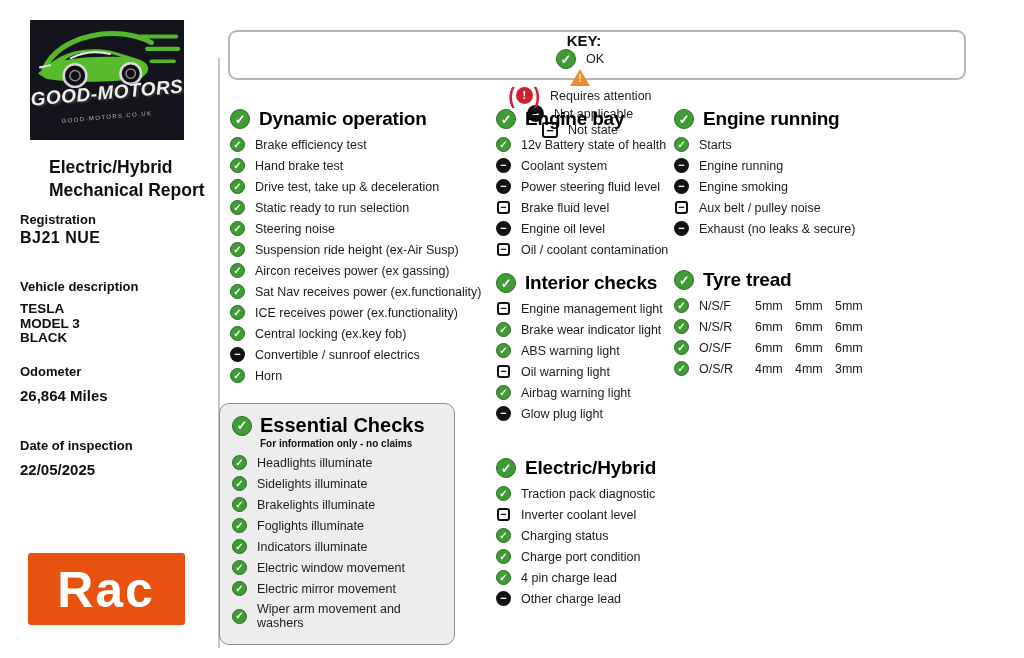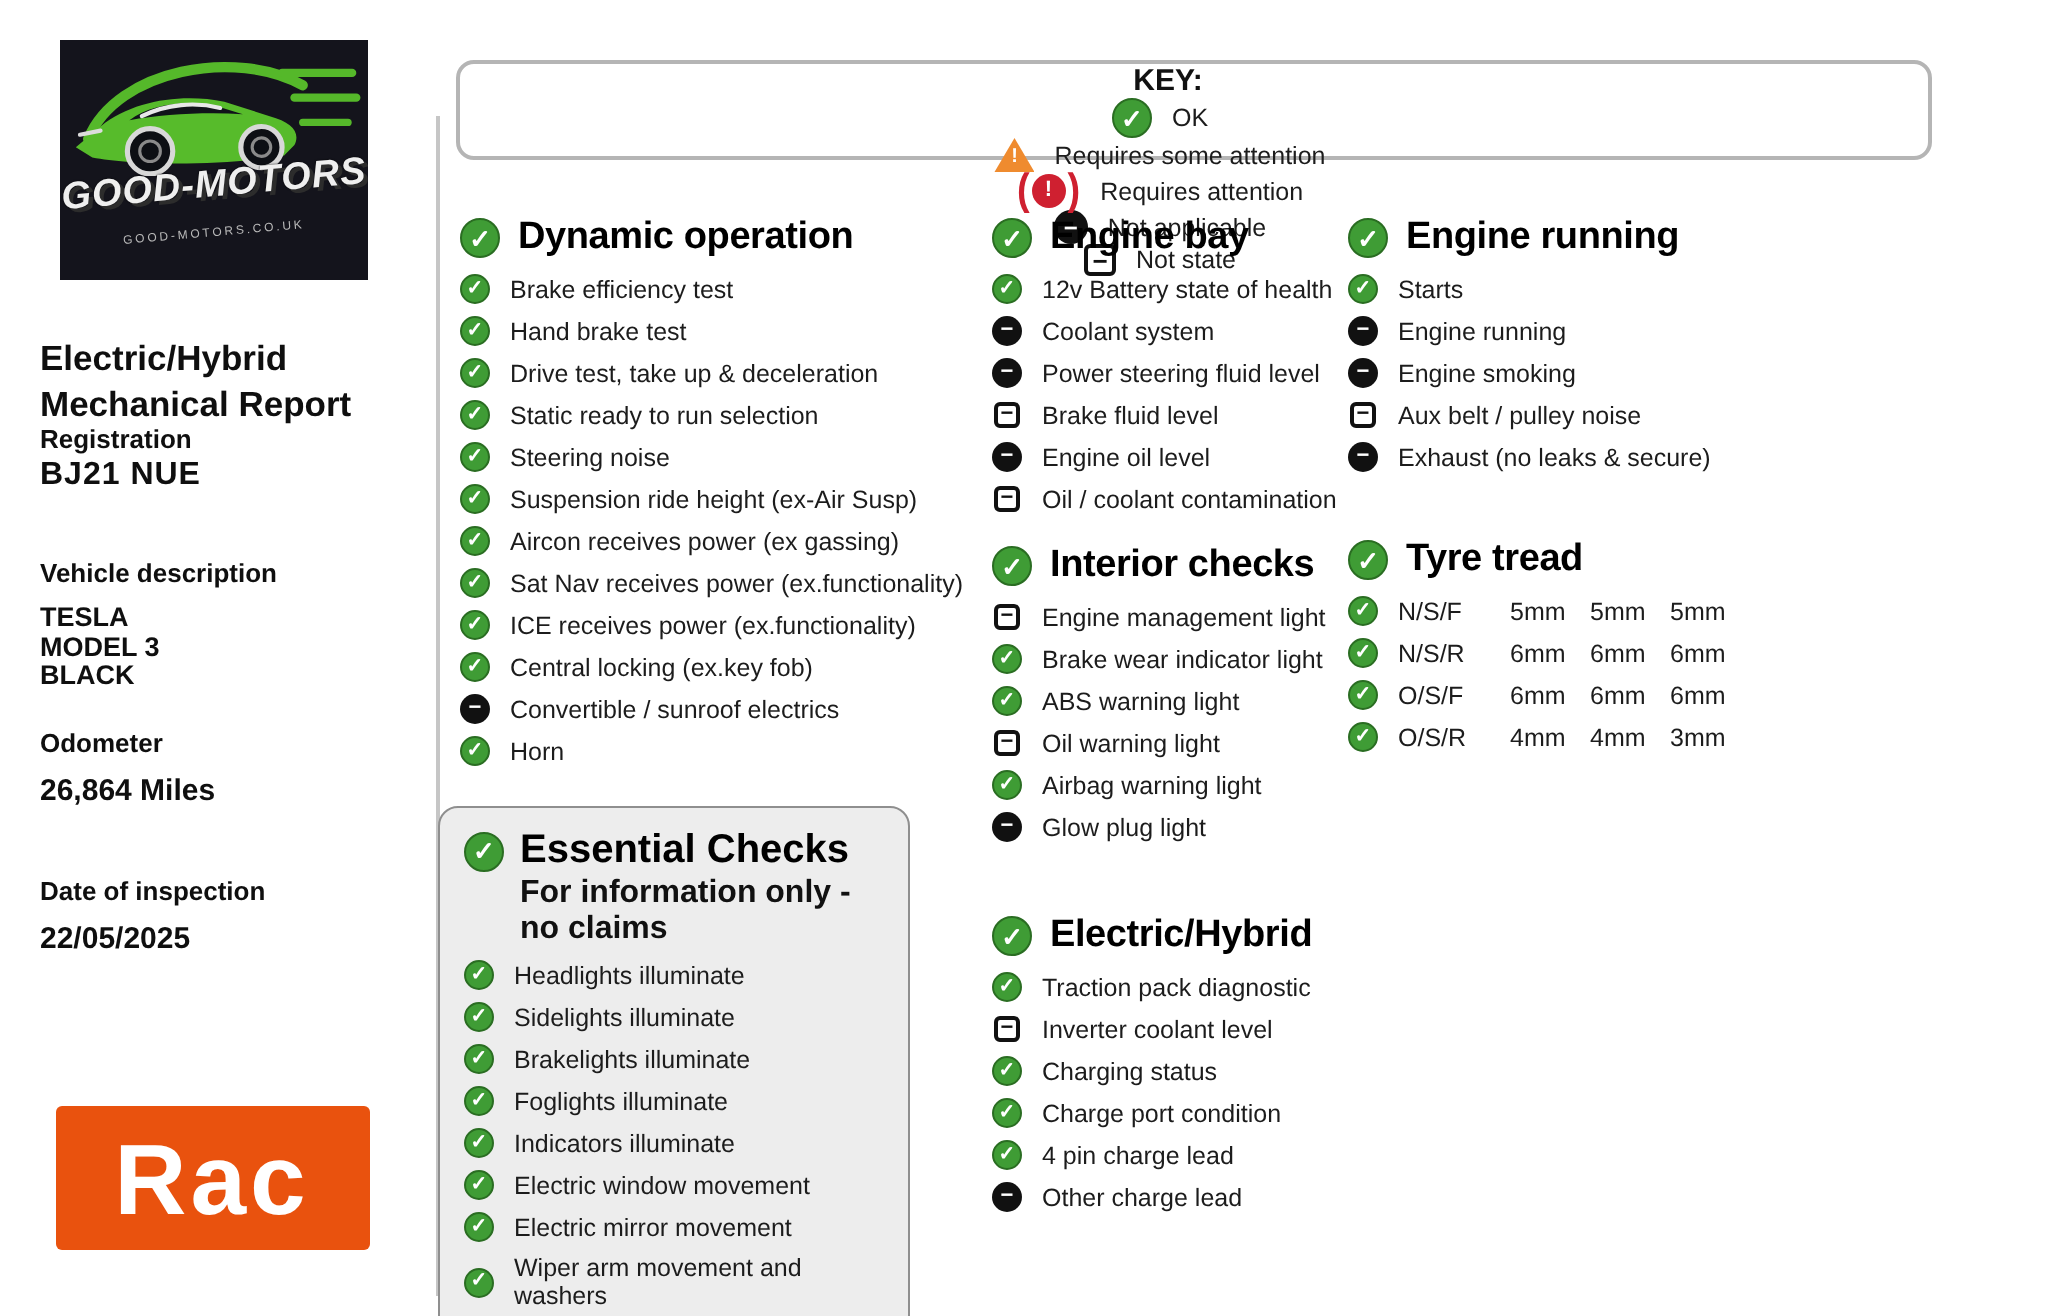--- a/index.html
+++ b/index.html
@@ -10,21 +10,21 @@
   
   #logo { position:absolute; left:30px; top:20px; width:154px; height:120px; background:#14141c; overflow:hidden; }
   #logo svg { position:absolute; left:0; top:2px; }
   .logo-title { position:absolute; left:0; top:62px; width:154px; text-align:center;
     font-style:italic; font-weight:bold; font-size:19px; letter-spacing:0.5px; color:#efefef;
     transform:rotate(-5deg); text-shadow:2px 2px 0 #2c2c2c, 0 0 1px #000; }
   .logo-sub { position:absolute; left:0; top:94px; width:154px; text-align:center;
     font-size:6px; letter-spacing:1.4px; color:#b9b9b9; transform:rotate(-5deg); }
 
   .side { position:absolute; left:20px; color:#0f0f0f; }
-  #report-title { top:168px; width:178px; font-size:17.5px; font-weight:bold; line-height:1.3; }
+  #report-title { top:156px; width:178px; font-size:17.5px; font-weight:bold; line-height:1.3;margin-left:29px; }
   .side-label { font-size:13px; font-weight:bold; }
   .side-value { font-size:15px; font-weight:bold; }
   #reg-label { top:212px; }
   #reg-value { top:229px; font-size:16px; font-weight:bold; letter-spacing:0.5px; }
   #veh-label { top:279px; }
   #veh-lines { top:302px; font-size:13.5px; font-weight:bold; line-height:14.5px; }
   #odo-label { top:364px; }
   #odo-value { top:387px; }
   #insp-label { top:438px; }
   #insp-value { top:461px; }
@@ -72,21 +72,21 @@
   #col3 .sec:nth-of-type(2) { margin-top:33px; }
   .tread .lbl { width:46px; }
   .vals { display:flex; gap:10px; }
   .vals span { min-width:30px; }
 
   
   #essential { position:absolute; left:219px; top:403px; width:236px;
     background:#ededed; border:1.5px solid #8f8f8f; border-radius:10px;
     padding:10px 12px 14px 12px; }
   .ess-head { display:flex; align-items:center; gap:8px; font-size:20px; font-weight:bold; color:#000; }
-  .ess-sub { margin-left:28px; margin-top:1px; font-size:16px; font-weight:bold; color:#111; }
+  .ess-sub { margin-left:28px; margin-top:1px; font-size:10px; font-weight:bold; color:#111; }
 </style>
 </head>
 <body>
 
 <div id="page">
 
   <div id="logo">
     <svg width="154" height="66" viewBox="0 0 146 64">
       <path d="M12 46 C26 12 84 2 116 20" stroke="#55b82a" stroke-width="5" fill="none" stroke-linecap="round"></path>
       <path d="M106 14 H140" stroke="#55b82a" stroke-width="4" stroke-linecap="round"></path>
@@ -127,21 +127,20 @@
   <div id="divider"></div>
 
   <div id="keybox">
     <span id="key-label">KEY:</span>
     <span class="key-item">
       <span class="ic ic-ok lg">✓</span>
       <span>OK</span>
     </span>
     <span class="key-item">
       <span class="ic ic-warn">!</span>
-      <span>Requires some attention</span>
     </span>
     <span class="key-item">
       <span class="ic ic-att">
           <span class="paren">(</span>
           <span class="bang">!</span>
           <span class="paren">)</span>
         </span>
       <span>Requires attention</span>
     </span>
     <span class="key-item">

